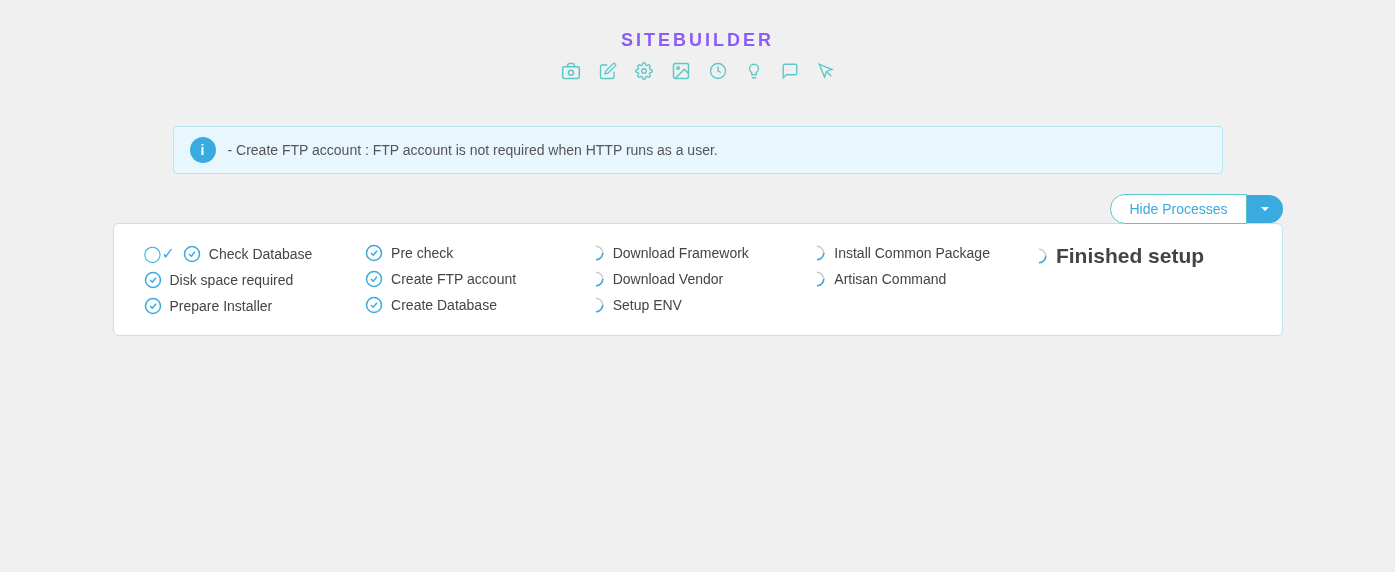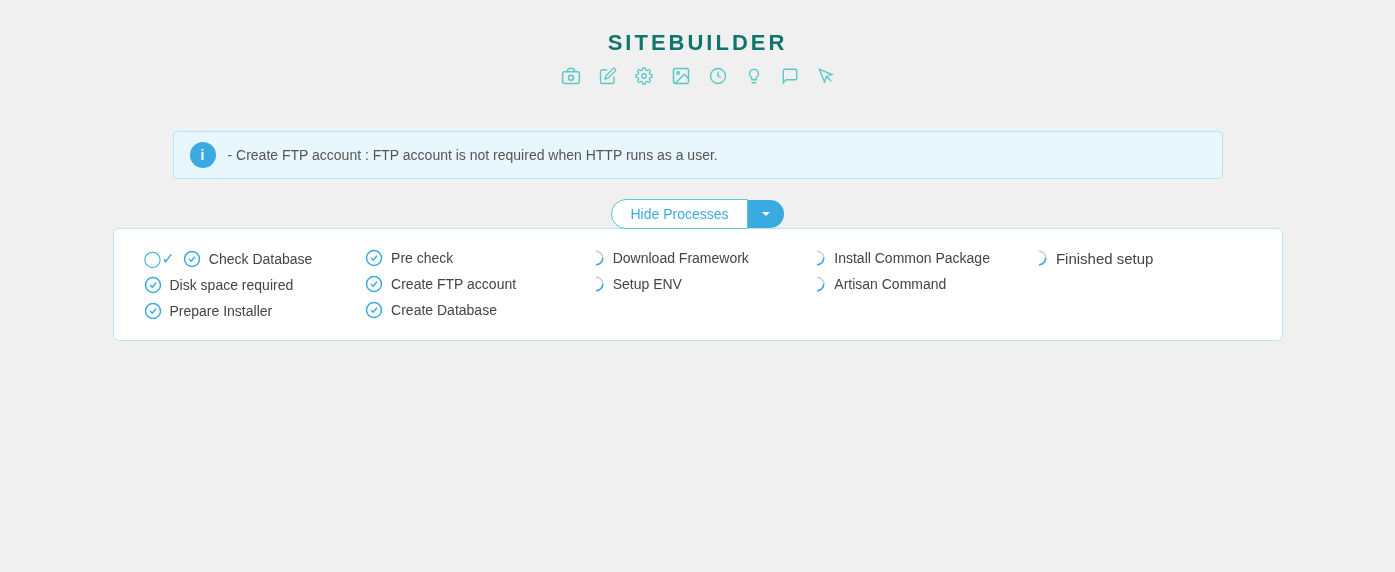--- a/index.html
+++ b/index.html
@@ -26,24 +26,24 @@
       position: relative;
       margin-bottom: 10px;
     }
 
     .logo-svg {
       width: 110px;
       height: 110px;
     }
 
     .brand-name {
-      font-size: 22px;
+      font-size: 18px;
       font-weight: bold;
       letter-spacing: 3px;
-      color: #0f766e;
+      color: #8b5cf6;
       margin-bottom: 10px;
     }
 
     .icon-row {
       display: flex;
       gap: 18px;
       align-items: center;
       margin-bottom: 40px;
     }
 
@@ -82,21 +82,21 @@
     }
 
     .processes-section {
       width: 1170px;
       position: relative;
       margin-bottom: 20px;
     }
 
     .hide-processes-bar {
       display: flex;
-      justify-content: center;
+      justify-content: flex-end;
       align-items: center;
       margin-bottom: -1px;
       position: relative;
       z-index: 2;
     }
 
     .hide-processes-btn {
       background: white;
       border: 1.5px solid #5bc8c8;
       border-radius: 20px 0 0 20px;
@@ -143,22 +143,22 @@
     }
 
     .check-icon {
       color: #3aabe0;
       font-size: 16px;
       flex-shrink: 0;
     }
 
     .finished-text {
       color: #444;
-      font-size: 15px;
-      font-weight: 400;
+      font-size: 21px;
+      font-weight: 700;
     }
   </style>
 </head>
 <body>
 
 <div class="header">
 
 
   <div class="brand-name">SITEBUILDER</div>
 
@@ -286,20 +286,27 @@
             <circle cx="12" cy="12" r="9" fill="none" stroke="#ccc" stroke-width="2" stroke-dasharray="14 28"></circle>
             <circle cx="12" cy="12" r="9" fill="none" stroke="#3aabe0" stroke-width="2" stroke-dasharray="14 42" stroke-dashoffset="0"></circle>
           </svg>
         <span>Download Framework</span>
       </div>
       <div class="process-item">
         <svg width="18" height="18" viewBox="0 0 24 24">
             <circle cx="12" cy="12" r="9" fill="none" stroke="#ccc" stroke-width="2" stroke-dasharray="14 28"></circle>
             <circle cx="12" cy="12" r="9" fill="none" stroke="#3aabe0" stroke-width="2" stroke-dasharray="14 42" stroke-dashoffset="0"></circle>
           </svg>
+        <span>Download Vendor</span>
+      </div>
+      <div class="process-item">
+        <svg width="18" height="18" viewBox="0 0 24 24">
+            <circle cx="12" cy="12" r="9" fill="none" stroke="#ccc" stroke-width="2" stroke-dasharray="14 28"></circle>
+            <circle cx="12" cy="12" r="9" fill="none" stroke="#3aabe0" stroke-width="2" stroke-dasharray="14 42" stroke-dashoffset="0"></circle>
+          </svg>
         <span>Setup ENV</span>
       </div>
     </div>
 
     <div class="process-column">
       <div class="process-item">
         <svg width="18" height="18" viewBox="0 0 24 24">
             <circle cx="12" cy="12" r="9" fill="none" stroke="#ccc" stroke-width="2" stroke-dasharray="14 28"></circle>
             <circle cx="12" cy="12" r="9" fill="none" stroke="#3aabe0" stroke-width="2" stroke-dasharray="14 42" stroke-dashoffset="0"></circle>
           </svg>

